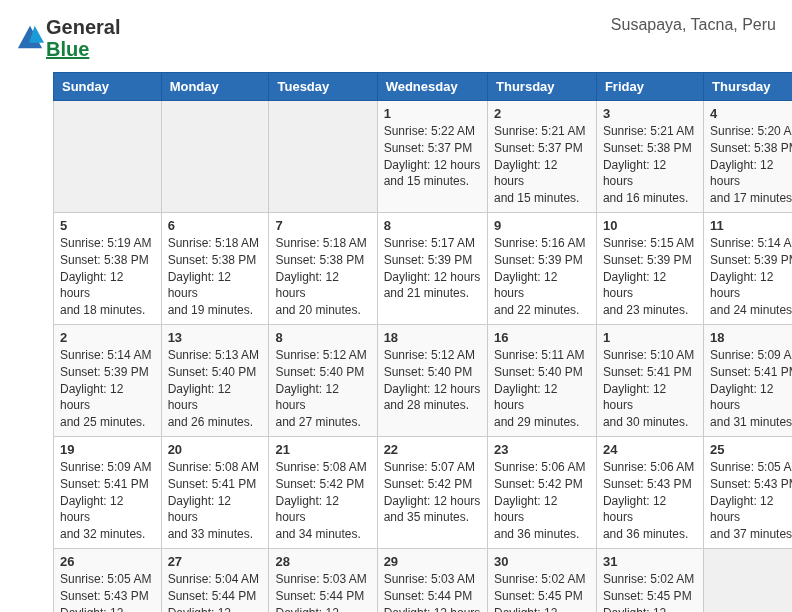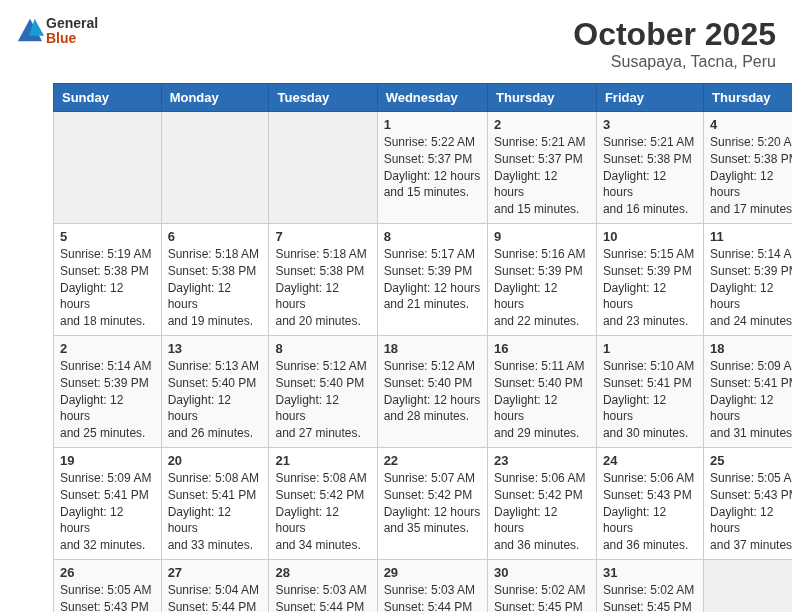--- a/index.html
+++ b/index.html
@@ -14,26 +14,26 @@
       display: flex;
       justify-content: space-between;
       align-items: flex-start;
       margin-bottom: 12px;
     }
     .logo {
       display: flex;
       align-items: center;
     }
     .logo-text {
-      font-size: 14px;
+      font-size: 20px;
       font-weight: bold;
       line-height: 1.1;
     }
     .logo-general { color: #333; }
-    .logo-blue { color: #c2410c; }
+    .logo-blue { color: #15803d; text-decoration: underline; }
     .logo-icon {
       width: 28px;
       height: 28px;
       margin-right: 2px;
     }
     .title-block {
       text-align: right;
     }
     .month-title {
       font-size: 32px;
@@ -94,21 +94,20 @@
     <svg class="logo-icon" viewBox="0 0 30 30">
       <polygon points="15,2 28,26 2,26" fill="#2a6db5"></polygon>
       <polygon points="20,2 30,20 14,20" fill="#1a9ad7"></polygon>
     </svg>
     <div class="logo-text">
       <span class="logo-general">General</span><br>
       <span class="logo-blue">Blue</span>
     </div>
   </div>
   <div class="title-block">
-    <div class="month-title">October 2025</div>
     <div class="subtitle">Susapaya, Tacna, Peru</div>
   </div>
 </div>
 
 <table>
   <thead>
     <tr>
       <th>Sunday</th>
       <th>Monday</th>
       <th>Tuesday</th>

